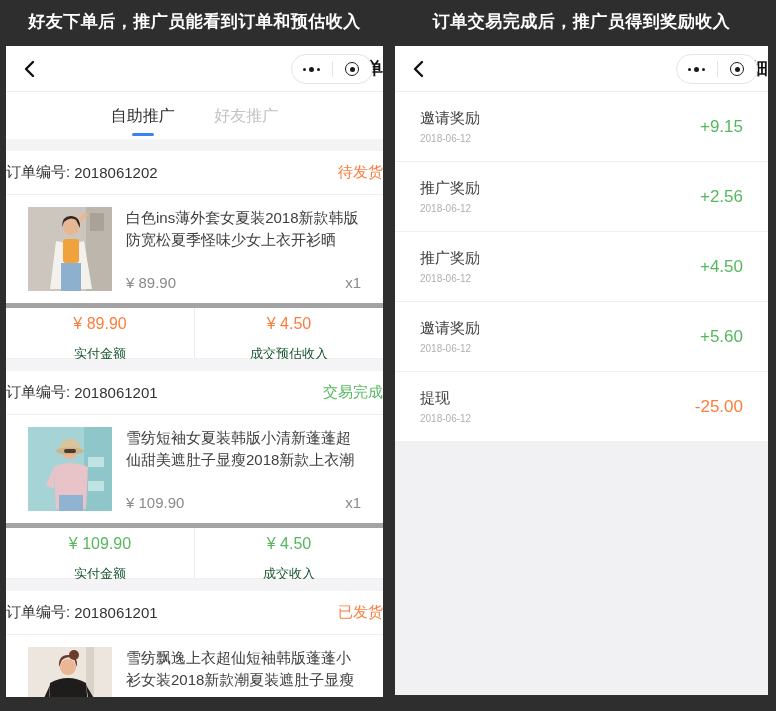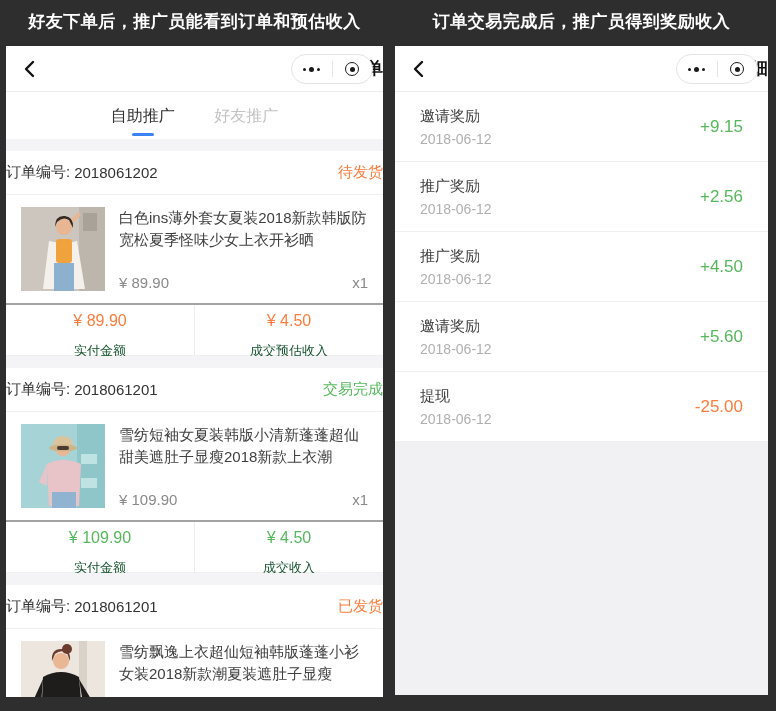--- a/index.html
+++ b/index.html
@@ -75,22 +75,22 @@
     height:44px; flex:none; display:flex; align-items:center;
     padding:0 0; font-size:15px; color:#333;
     border-bottom:1px solid #f0f0f0; background:#fff;
   }
   .order-no { margin-left:4px; }
   .order-status { margin-left:auto; font-size:15px; }
   .c-orange { color:#fb7d3d; }
   .c-green  { color:#55b85c; }
 
   .product {
-    flex:none; display:flex; padding:12px 15px;
-    border-bottom:2px solid #a3a3a3; background:#fff;
+    flex:none; display:flex; padding:12px 22px;
+    border-bottom:5px solid #a3a3a3; background:#fff;
   }
   .product-img {
     width:84px; height:84px; flex:none; margin-right:14px; overflow:hidden;
   }
   .product-img svg { display:block; }
   .product-info { flex:1; display:flex; flex-direction:column; min-width:0; }
   .product-title { font-size:15px; line-height:1.45; color:#404040; }
   .product-bottom {
     margin-top:auto; display:flex; justify-content:space-between;
     font-size:15px; color:#8a8a8a;
@@ -102,21 +102,21 @@
   .summary-value { font-size:16px; }
   .summary-label { font-size:13px; color:#14532d; margin-top:12px; }
 
   
   .entry {
     height:70px; flex:none; display:flex; align-items:center;
     padding:0 25px; border-bottom:1px solid #f0f0f0; background:#fff;
   }
   .entry-text { display:flex; flex-direction:column; gap:5px; }
   .entry-title { font-size:15px; color:#404040; }
-  .entry-date  { font-size:14px; color:#b0b0b0; }
+  .entry-date  { font-size:10px; color:#b0b0b0; }
   .entry-amount { margin-left:auto; font-size:17px; }
   .filler { flex:1; background:#f1f1f3; }
 </style>
 </head>
 <body>
 
 <div class="caption caption-left">好友下单后，推广员能看到订单和预估收入</div>
 <div class="caption caption-right">订单交易完成后，推广员得到奖励收入</div>
 
 <div class="panel panel-left">

